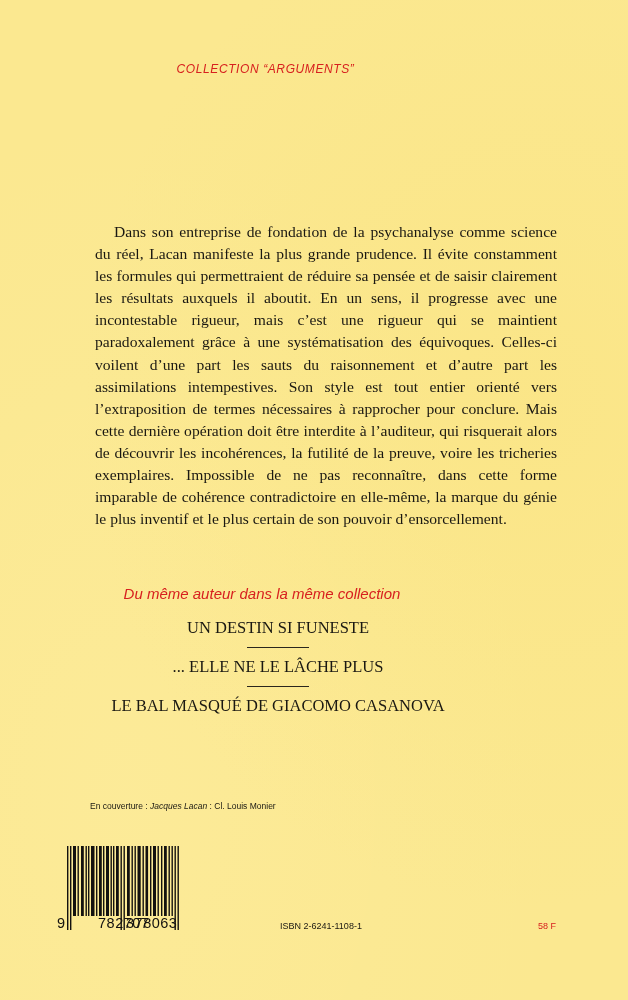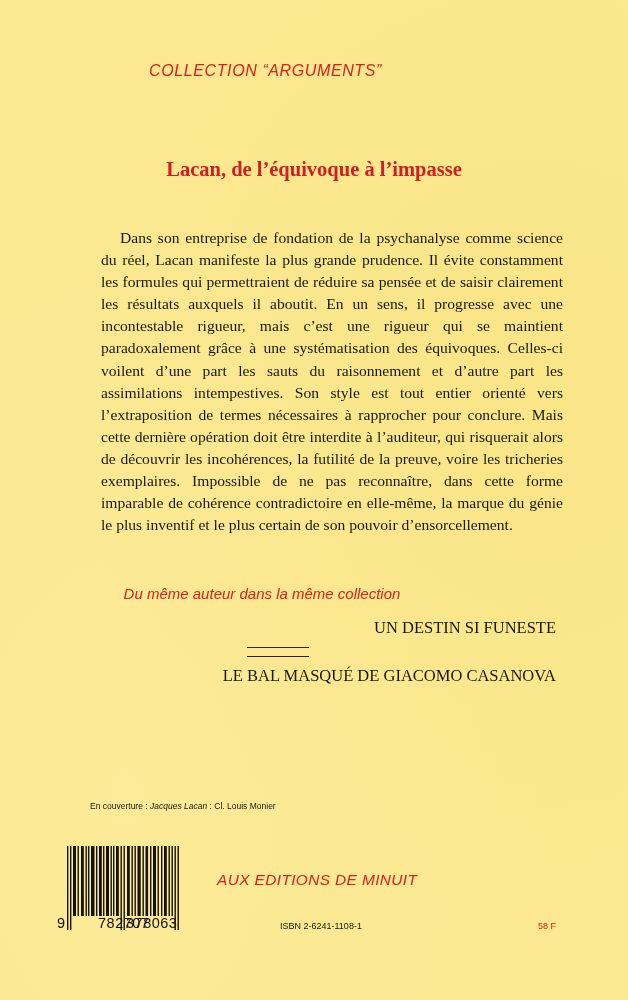--- a/index.html
+++ b/index.html
@@ -24,21 +24,21 @@
         #fbe890;
     }
     .collection {
       position: absolute;
       top: 62px;
       left: 0;
       width: 531px;
       text-align: center;
       font-family: "Liberation Sans", sans-serif;
       font-style: italic;
-      font-size: 16px;
+      font-size: 12px;
       letter-spacing: 0.6px;
       color: #d7201f;
     }
     .book-title {
       position: absolute;
       top: 158px;
       left: 0;
       width: 628px;
       text-align: center;
       font-family: "Liberation Serif", serif;
@@ -51,39 +51,39 @@
       top: 215px;
       left: 89px;
       width: 462px;
       font-family: "Liberation Serif", serif;
       font-size: 15.6px;
       line-height: 22.1px;
       text-align: justify;
       text-indent: 19px;
       hyphens: manual;
       color: #1a1812;
-      margin: 12px;
+      margin: 6px;
     }
     .same-author {
       position: absolute;
       top: 585px;
       left: 0;
       width: 524px;
       text-align: center;
       font-family: "Liberation Sans", sans-serif;
       font-style: italic;
       font-size: 15px;
       color: #d7201f;
     }
     .works {
       position: absolute;
       top: 617px;
       left: 0;
       width: 556px;
-      text-align: right;
+      text-align: center;
       font-family: "Liberation Serif", serif;
       font-size: 16.5px;
       color: #1a1812;
     }
     .work {
       height: 22px;
       line-height: 22px;
     }
     .rule {
       width: 62px;
@@ -135,29 +135,29 @@
       color: #d7201f;
     }
   </style>
 </head>
 <body>
 
 <div class="page">
 
   <div class="collection">COLLECTION “ARGUMENTS”</div>
 
-  <div class="book-title">Lacan, de l’équivoque à l’impasse</div>
 
   <p class="blurb">Dans son entreprise de fondation de la psychanalyse comme science du réel, Lacan manifeste la plus grande prudence. Il évite constamment les formules qui permettraient de réduire sa pensée et de saisir clairement les résultats auxquels il aboutit. En un sens, il progresse avec une incontestable rigueur, mais c’est une rigueur qui se maintient paradoxalement grâce à une systématisation des équivoques. Celles-ci voilent d’une part les sauts du raisonnement et d’autre part les assimilations intempestives. Son style est tout entier orienté vers l’extraposition de termes nécessaires à rappro­cher pour conclure. Mais cette dernière opération doit être inter­dite à l’auditeur, qui risquerait alors de découvrir les incohérences, la futilité de la preuve, voire les tricheries exemplaires. Impossible de ne pas reconnaître, dans cette forme imparable de cohérence contradictoire en elle-même, la marque du génie le plus inventif et le plus certain de son pouvoir d’ensorcellement.</p>
 
   <div class="same-author">Du même auteur dans la même collection</div>
 
   <div class="works">
     <div class="work">UN DESTIN SI FUNESTE</div>
     <div class="rule"></div>
+    <div class="work">... ELLE NE LE LÂCHE PLUS</div>
     <div class="rule"></div>
     <div class="work">LE BAL MASQUÉ DE GIACOMO CASANOVA</div>
   </div>
 
   <div class="cover-credit">
     <span>En couverture : </span><span class="name">Jacques Lacan</span><span> : Cl. Louis Monier</span>
   </div>
 
   <div class="barcode">
     <svg width="132" height="86" viewBox="0 0 132 86" xmlns="http://www.w3.org/2000/svg">
@@ -201,19 +201,18 @@
         <rect x="120.5" y="0" width="1.4" height="84"></rect>
       </g>
     </svg>
     <div style="position:absolute; top:68px; left:0; width:132px; height:18px; font-family:'Liberation Sans', sans-serif; font-size:14.5px; color:#141210; line-height:18px;">
       <span style="position:absolute; left:0;">9</span>
       <span style="position:absolute; left:15px; letter-spacing:0.5px;padding-left:26px;">782707</span>
       <span style="position:absolute; left:69px; letter-spacing:0.5px;">378063</span>
     </div>
   </div>
 
-  <div class="publisher">AUX EDITIONS DE MINUIT</div>
 
   <div class="isbn">ISBN 2-6241-1108-1</div>
 
   <div class="price">58 F</div>
 
 </div>
 
 </body></html>

